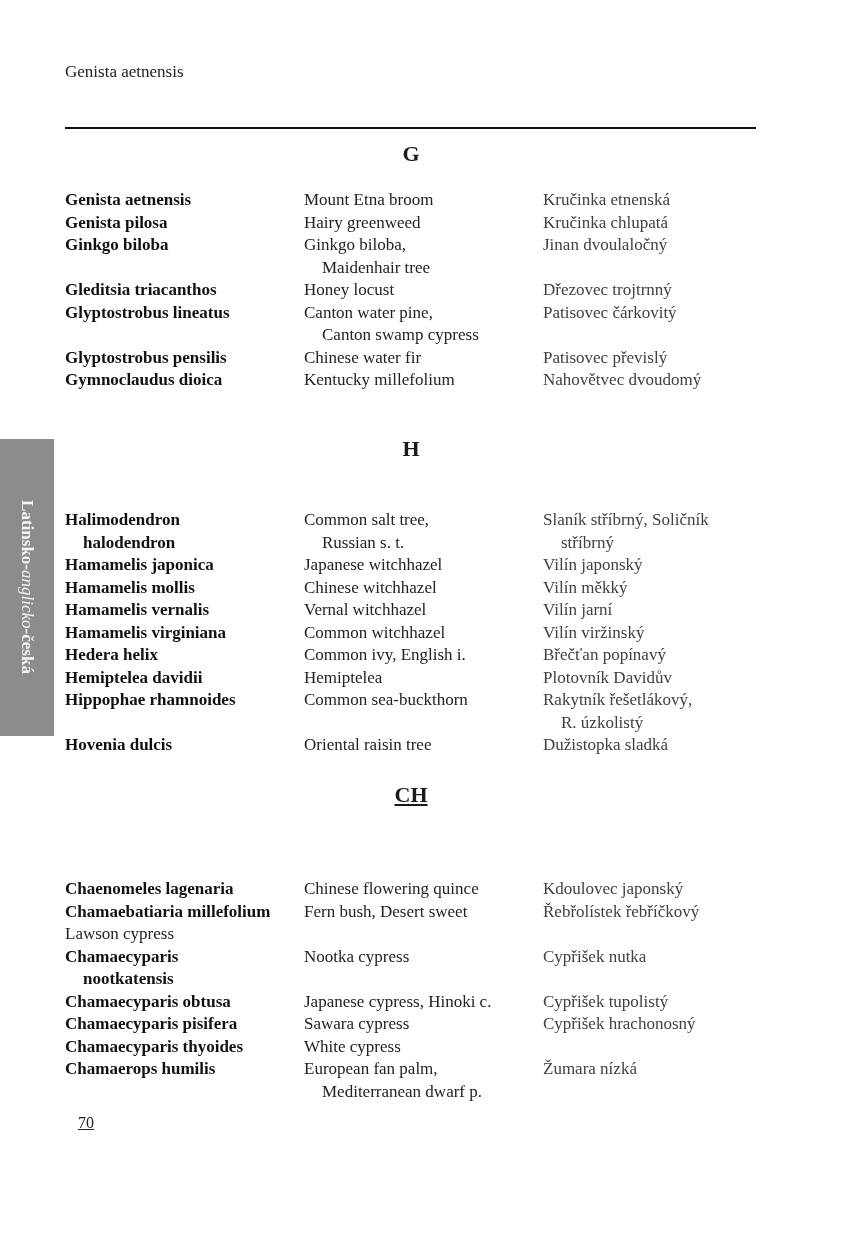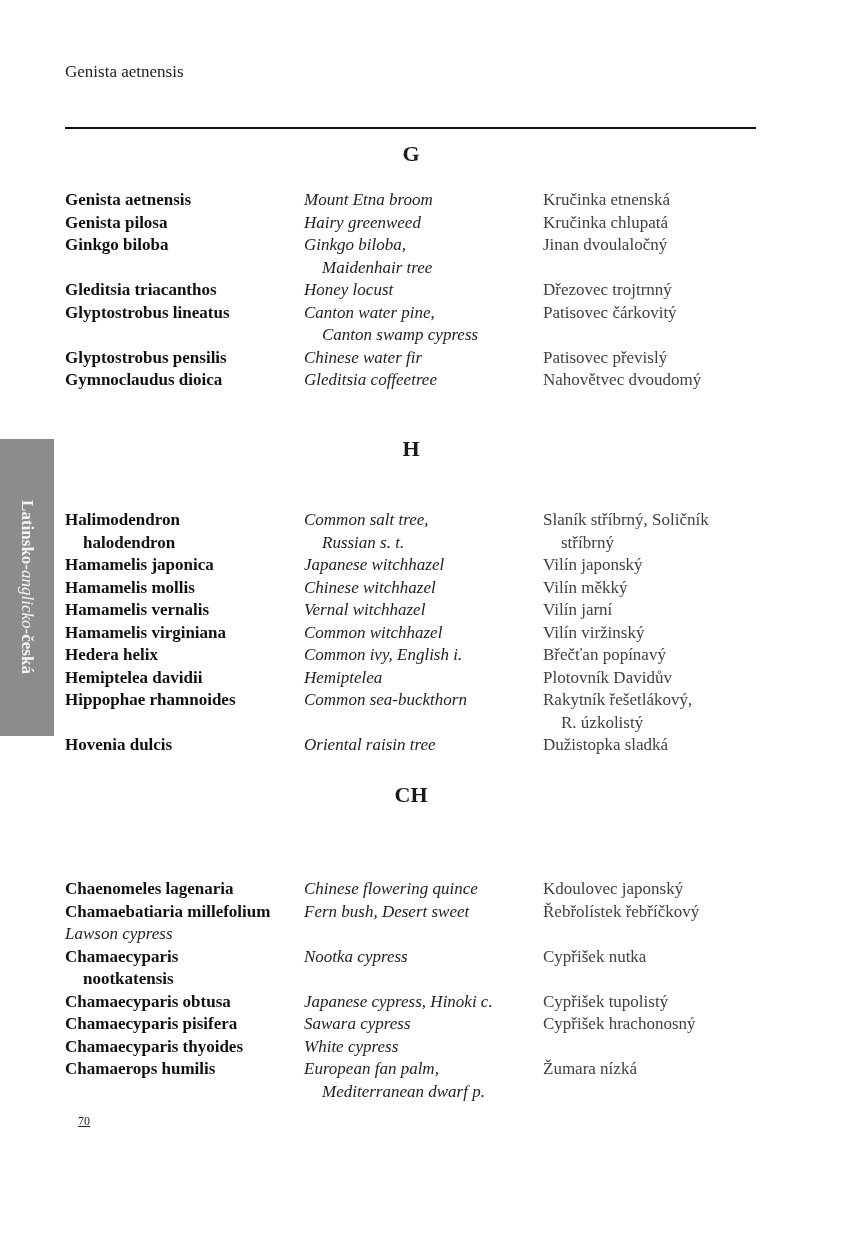--- a/index.html
+++ b/index.html
@@ -16,36 +16,36 @@
       position: absolute; left: 65px; top: 127px; width: 691px; height: 2px;
       background: #111;
     }
     .section-letter {
       position: absolute; left: 0; width: 822px; text-align: center;
       font-size: 22px; font-weight: bold; color: #1a1a1a;
     }
     .entries { position: absolute; left: 65px; width: 700px; }
     .row { display: flex; font-size: 17px; line-height: 22.5px; }
     .c1 { width: 239px; font-weight: bold; color: #111; }
-    .c2 { width: 239px; font-style: italic; color: #222; }
+    .c2 { width: 239px; color: #222; }
     .c3 { flex: 1; color: #404040; }
     .line { display: block; white-space: nowrap; }
     .indent { padding-left: 18px; }
     .side-tab {
       position: absolute; left: 0; top: 439px; width: 54px; height: 297px;
       background: #8c8c8c;
     }
     .side-tab-text {
       position: absolute; left: 27px; top: 148px;
       transform: translate(-50%, -50%) rotate(90deg);
       white-space: nowrap; color: #f4f4f4; font-size: 17px; font-weight: bold;
     }
     .side-tab-text .it { font-style: italic; font-weight: normal; }
     .page-number {
-      position: absolute; left: 78px; top: 1114px; font-size: 12px; color: #222; text-decoration: underline;
+      position: absolute; left: 78px; top: 1114px; font-size: 16px; color: #222; text-decoration: underline;
     }
   </style>
 </head>
 <body>
 
 <div class="running-head">Genista aetnensis</div>
 <div class="rule"></div>
 
 <div class="section-letter" style="top:141px;">G</div>
 <div class="entries" style="top:189px;">
@@ -115,21 +115,21 @@
       </div>
       <div class="c3">
         <span class="line">Patisovec převislý</span>
       </div>
     </div>
     <div class="row">
       <div class="c1">
         <span class="line">Gymnoclaudus dioica</span>
       </div>
       <div class="c2">
-        <span class="line">Gleditsia coffeetree</span>
+        <span class="line">Kentucky millefolium</span>
       </div>
       <div class="c3">
         <span class="line">Nahovětvec dvoudomý</span>
       </div>
     </div>
   </div>
 
 <div class="section-letter" style="top:436px;">H</div>
 <div class="entries" style="top:509px;">
     <div class="row">
@@ -230,21 +230,21 @@
       </div>
       <div class="c2">
         <span class="line">Oriental raisin tree</span>
       </div>
       <div class="c3">
         <span class="line">Dužistopka sladká</span>
       </div>
     </div>
   </div>
 
-<div class="section-letter" style="top:782px;">CH</div>
+<div class="section-letter" style="top:782px;text-decoration:underline;">CH</div>
 <div class="entries" style="top:878px;">
     <div class="row">
       <div class="c1">
         <span class="line">Chaenomeles lagenaria</span>
       </div>
       <div class="c2">
         <span class="line">Chinese flowering quince</span>
       </div>
       <div class="c3">
         <span class="line">Kdoulovec japonský</span>

